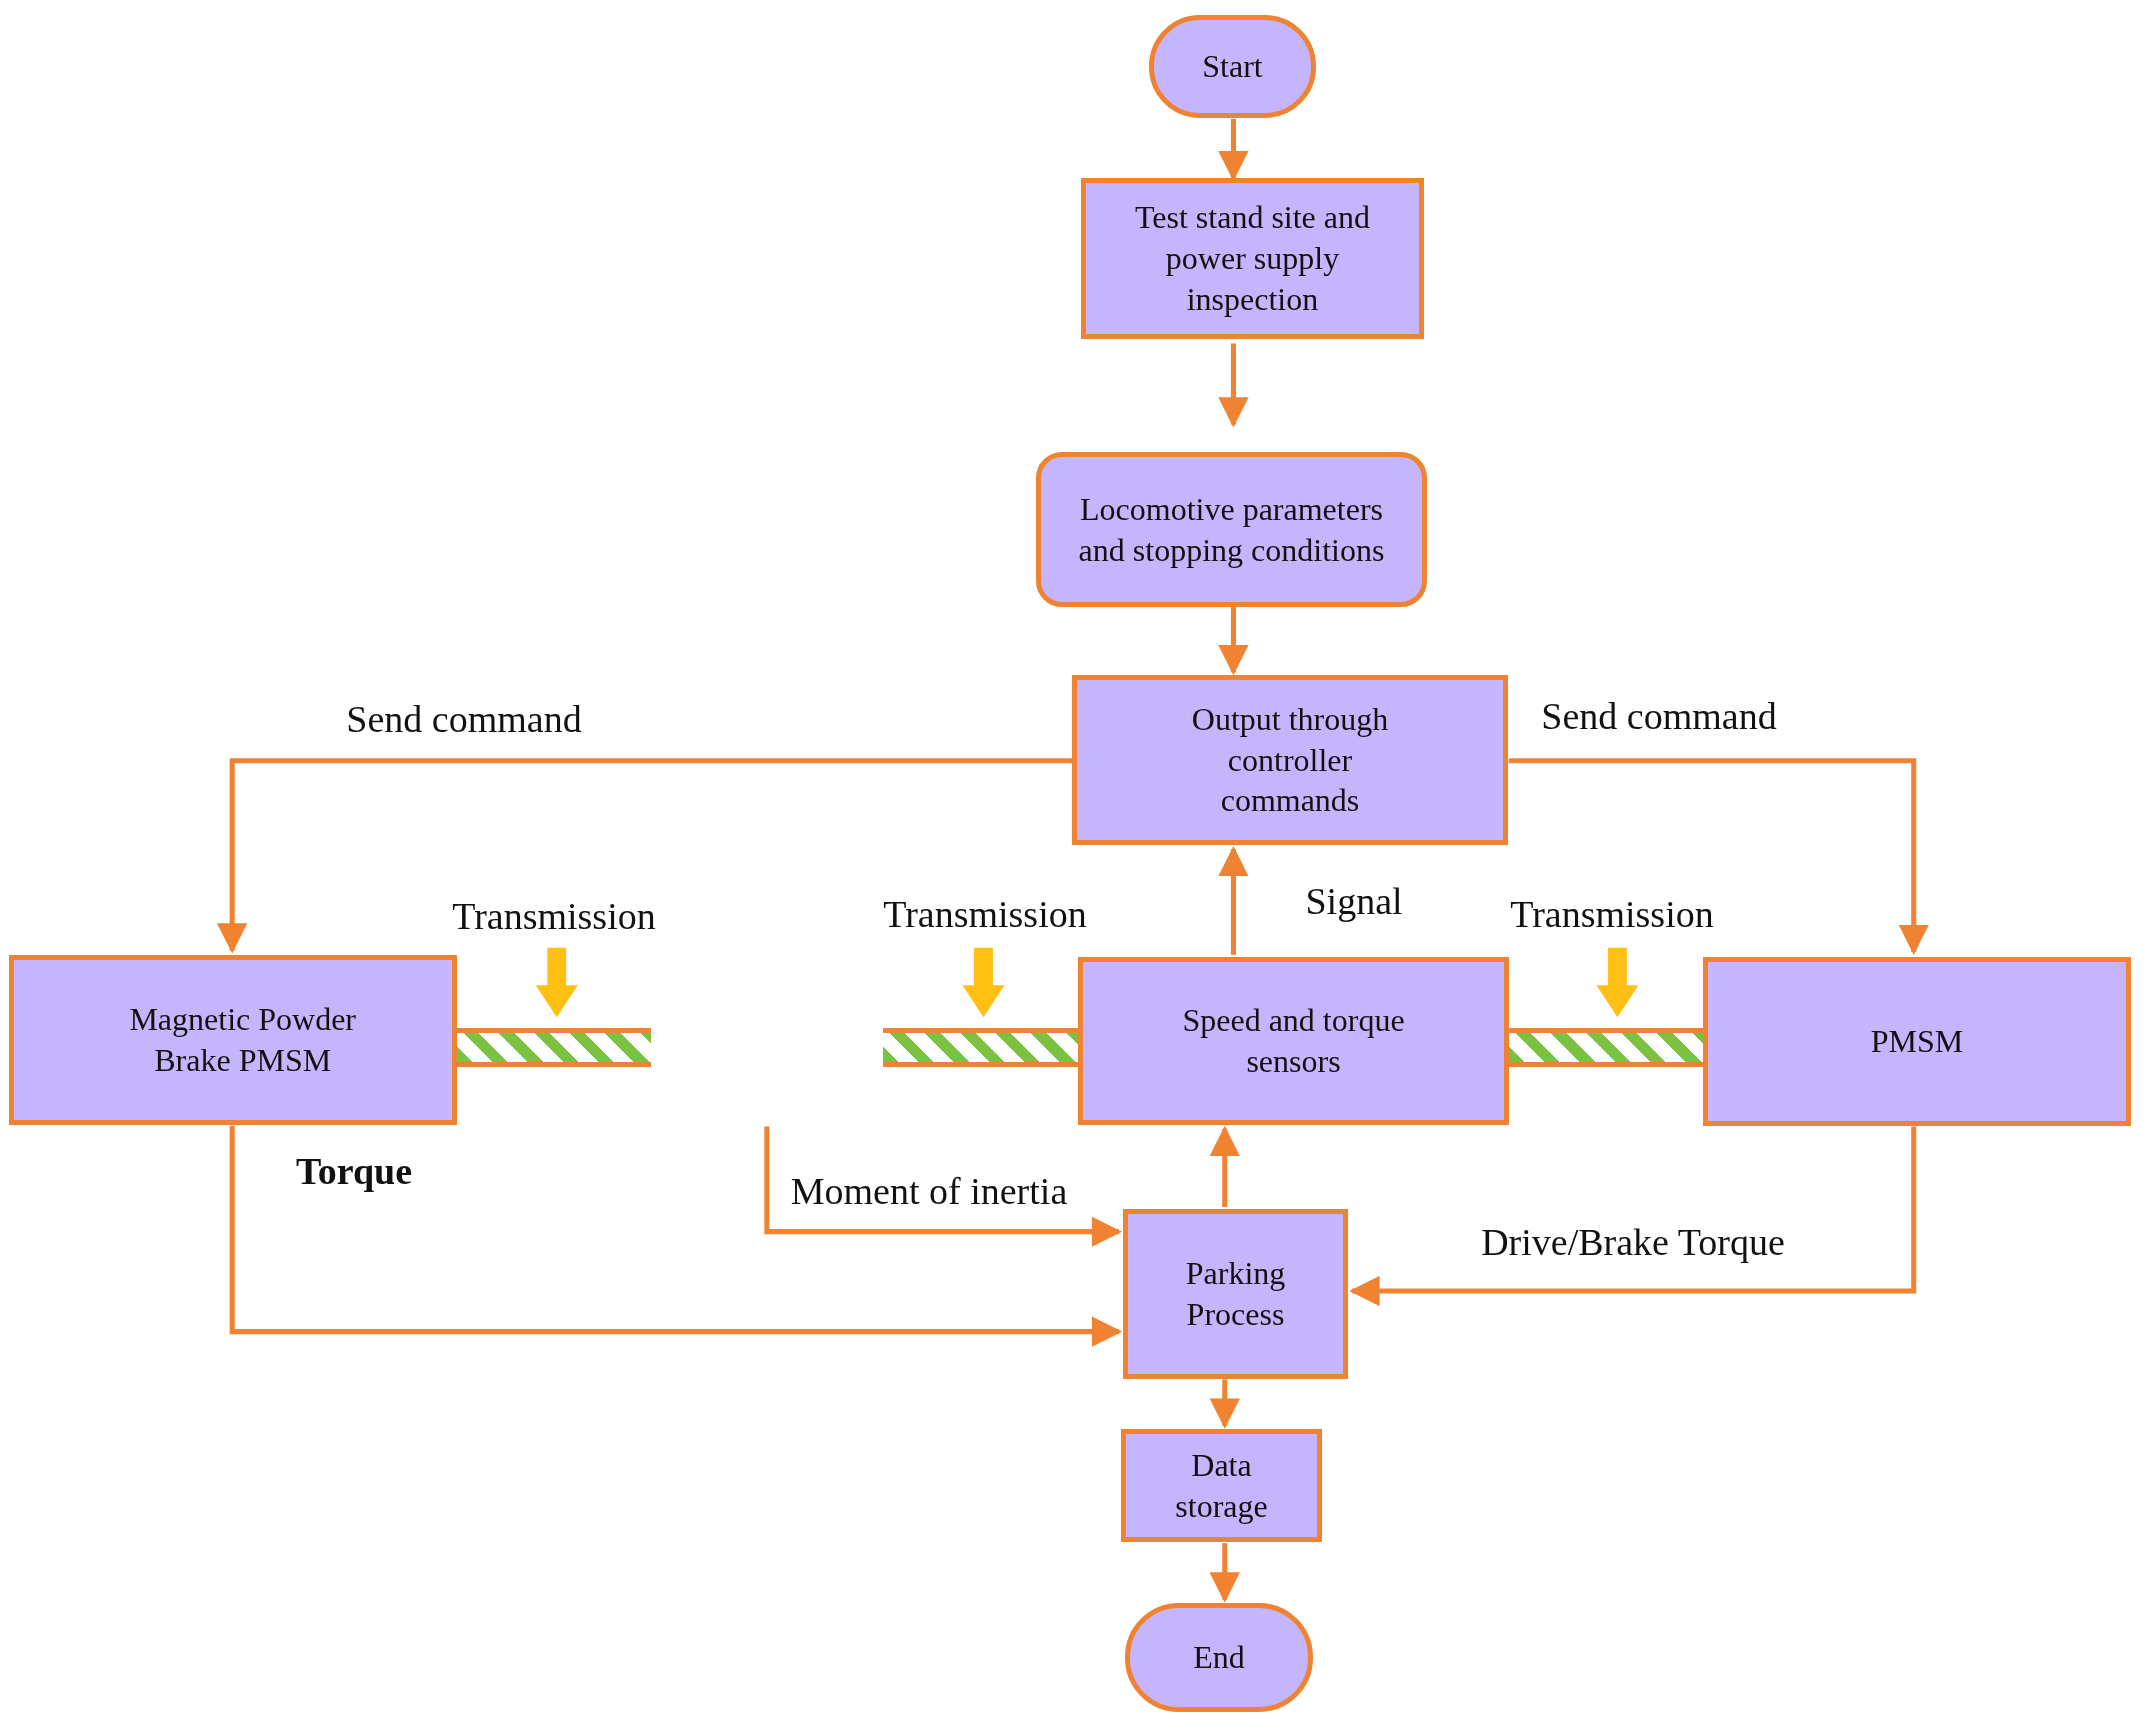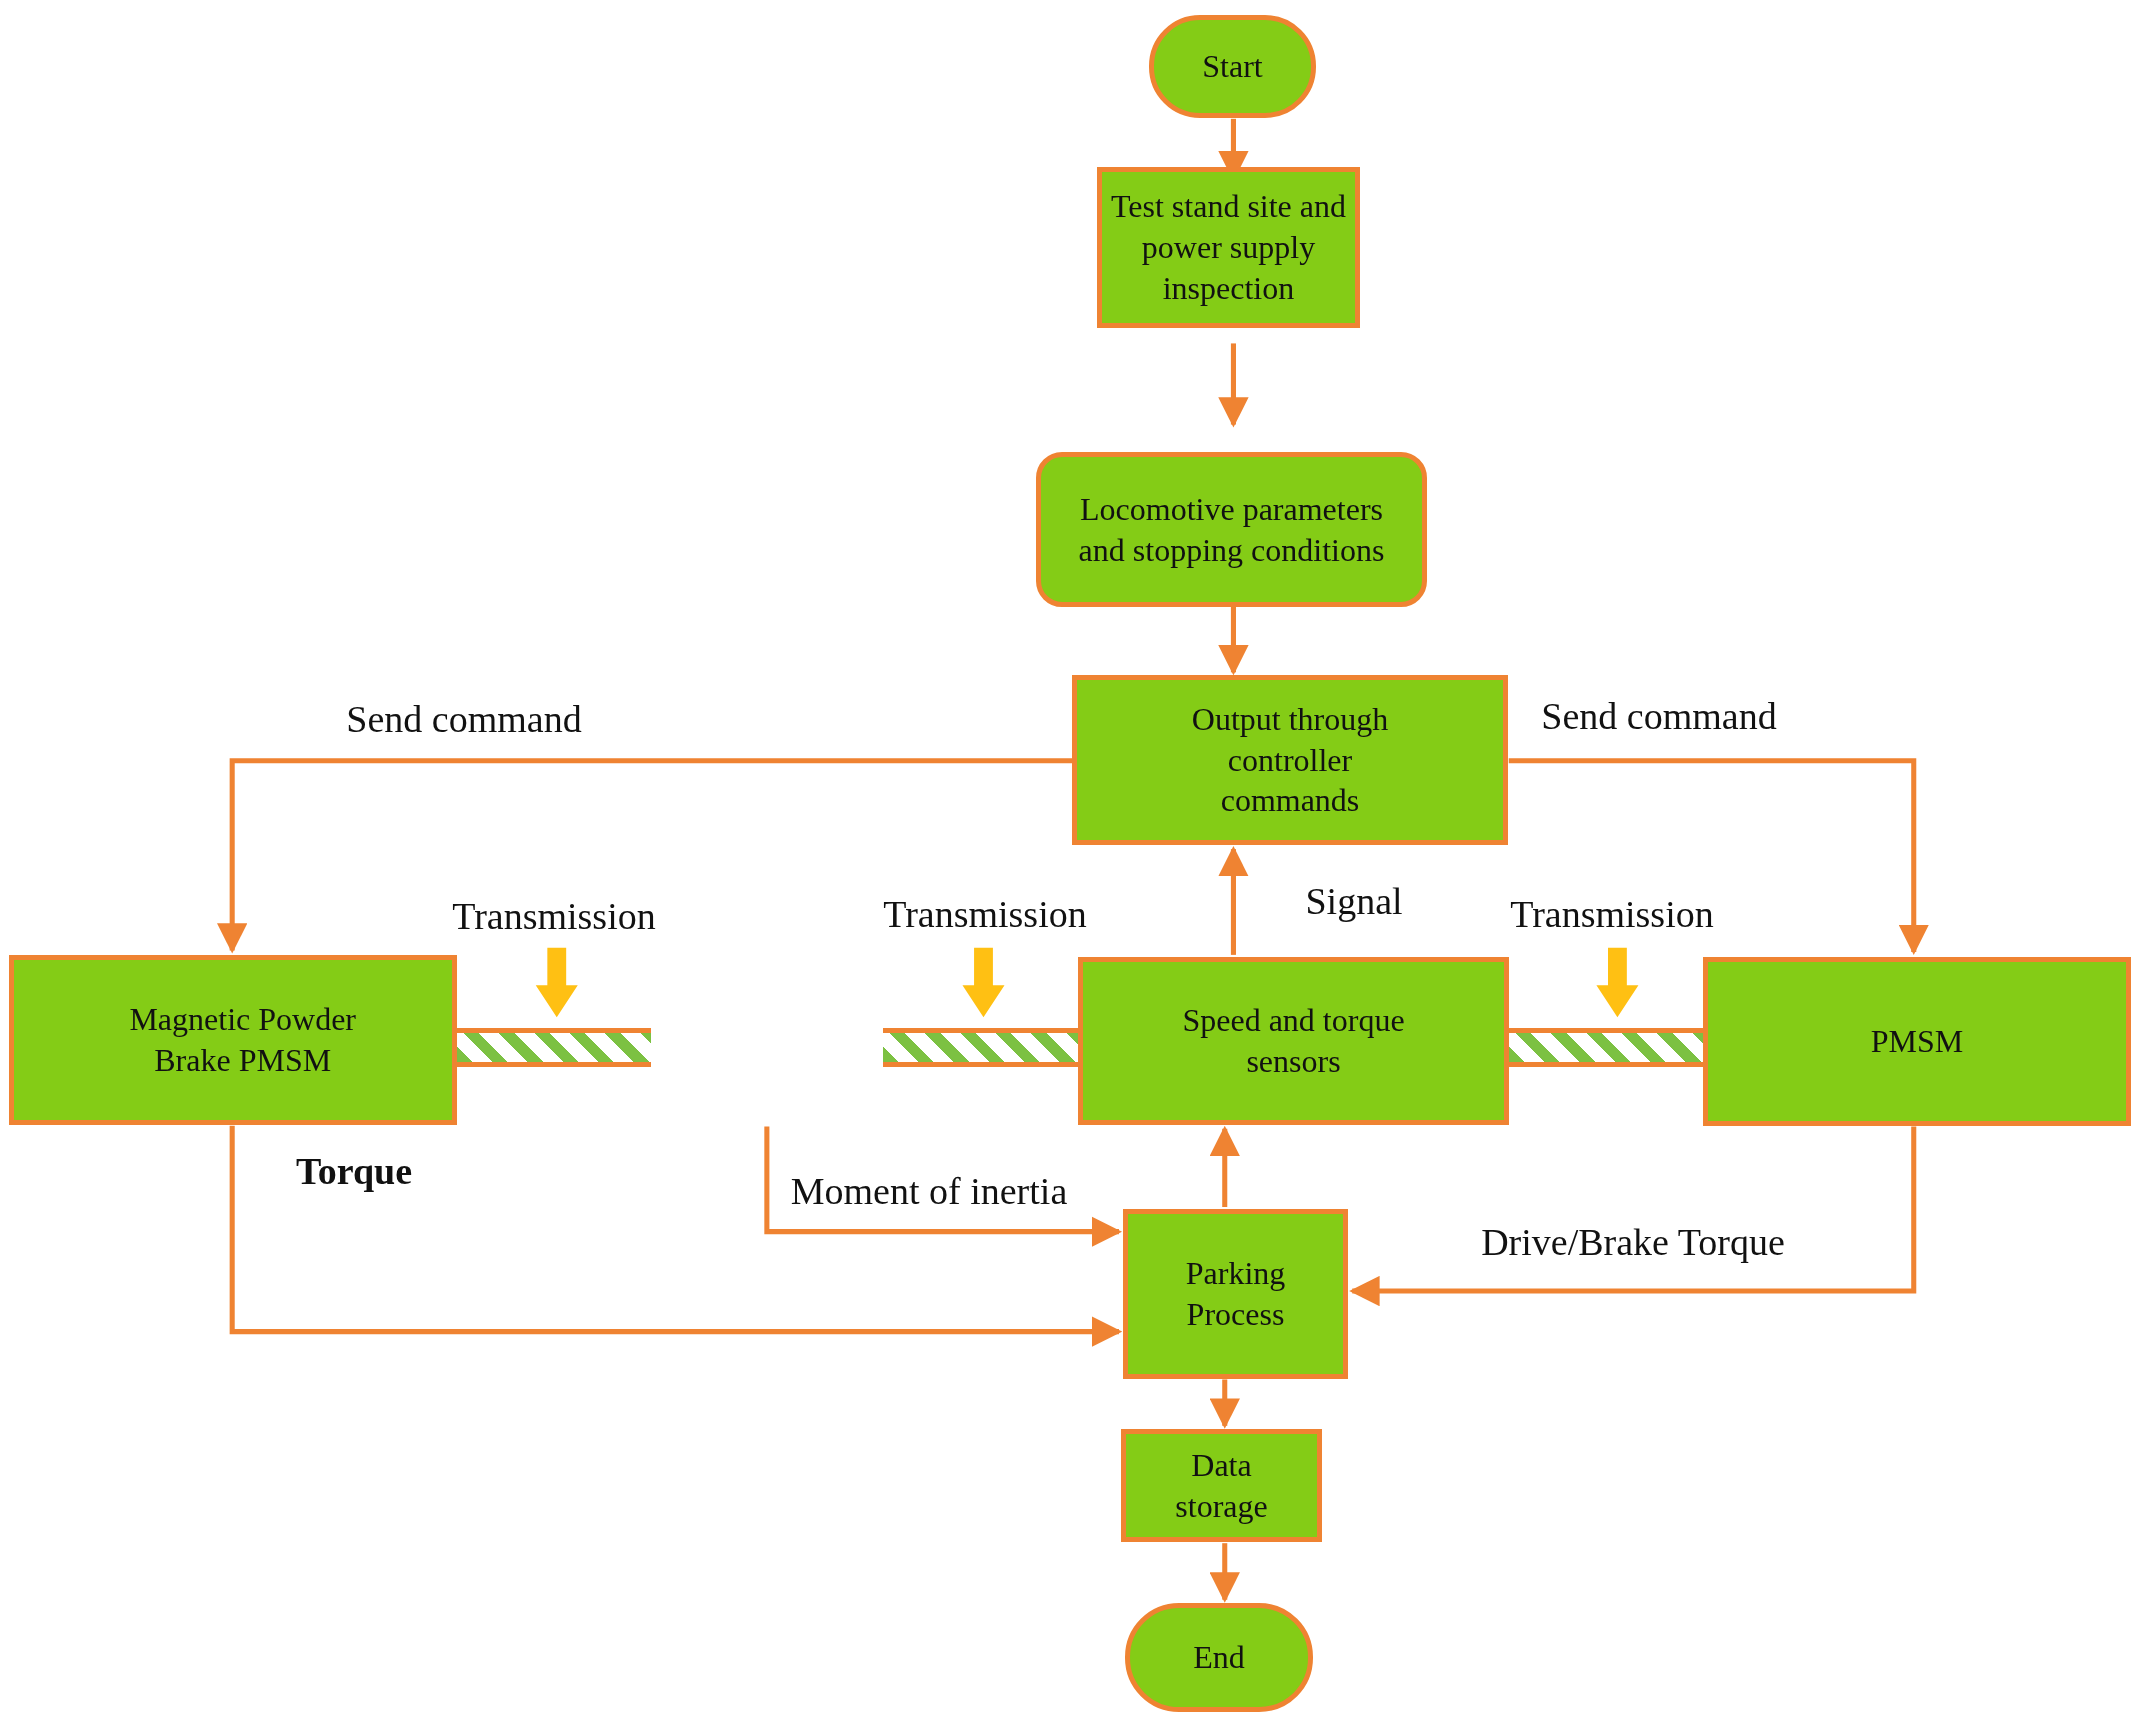--- a/index.html
+++ b/index.html
@@ -20,21 +20,21 @@
     box-sizing:border-box;
     border-top:5.8px solid #EF8332;
     border-bottom:5.8px solid #EF8332;
     background:repeating-linear-gradient(45deg,#7CC142 0 11px,#ffffff 11px 25px);
     z-index:1;
   }
   .node{
     position:absolute;
     box-sizing:border-box;
     border:5.8px solid #EF8332;
-    background:#84cc16;
+    background:#c4b5fd;
     display:flex;
     align-items:center;
     justify-content:center;
     text-align:center;
     z-index:2;
   }
   .node-label{
     white-space:pre-line;
     font-size:32px;
     line-height:1.28;
@@ -84,21 +84,21 @@
   </svg>
 
   <div class="shaft" style="left:457px;width:194px;"></div>
   <div class="shaft" style="left:883px;width:195px;"></div>
   <div class="shaft" style="left:1509px;width:194px;"></div>
 
   <div class="node stadium-start" style="left:1149px;top:14.5px;width:167px;height:103px;">
     <span class="node-label">Start</span>
   </div>
 
-  <div class="node" style="left:1081px;top:167px;width:263px;height:161px;margin-left:16px;">
+  <div class="node" style="left:1081px;top:178px;width:343px;height:161px;">
     <span class="node-label">Test stand site and
 power supply
 inspection</span>
   </div>
 
   <div class="node" style="left:1036px;top:452px;width:391px;height:155px;border-radius:26px;">
     <span class="node-label">Locomotive parameters
 and stopping conditions</span>
   </div>
 

